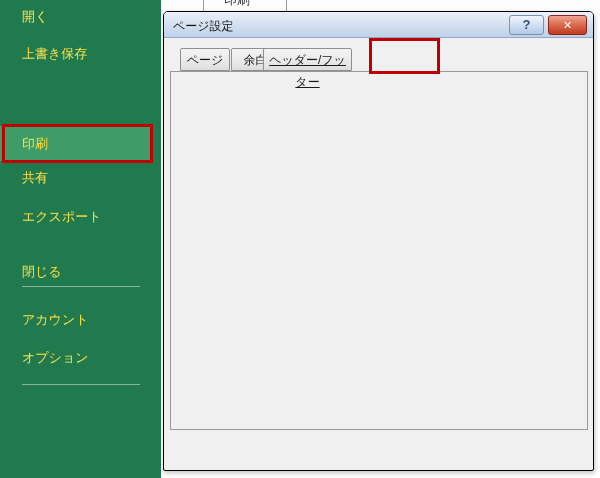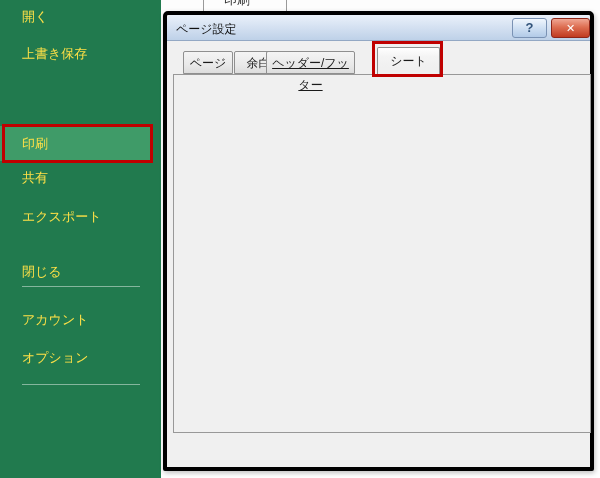--- a/index.html
+++ b/index.html
@@ -14,21 +14,21 @@
   .sb-sep { position:absolute; left:22px; width:118px; height:1px; background:rgba(255,255,255,0.45); }
   .ann-box { position:absolute; border:3px solid #c00000; background:transparent; pointer-events:none; }
 
   
   #bg-top { position:absolute; left:161px; top:0; width:439px; height:11px; background:#fdfdfd; overflow:hidden; }
   #bg-top .vline { position:absolute; top:0; width:1px; height:11px; background:#9a9a9a; }
   #bg-top .clipped { position:absolute; left:63px; top:-9px; font-size:13px; color:#333; }
 
   
   #dialog { position:absolute; left:163px; top:11px; width:431px; height:460px; background:#f0f0f0;
-            border:4px solid #000000; border-radius:5px 5px 2px 2px; box-shadow:1px 2px 5px rgba(0,0,0,0.25); }
+            border:1px solid #000000; border-radius:5px 5px 2px 2px; box-shadow:1px 2px 5px rgba(0,0,0,0.25); }
   #titlebar { position:absolute; left:0; top:0; right:0; height:26px; border-radius:4px 4px 0 0;
               background:linear-gradient(180deg,#eaf1fa 0%,#d6e2f2 45%,#bed1e8 100%);
               border-bottom:1px solid #93a8c4; }
   #title { position:absolute; left:9px; top:6px; font-size:12px; color:#111; }
   .cap-btn { position:absolute; top:3px; height:20px; border-radius:3px; text-align:center; line-height:18px; font-weight:bold; cursor:default; }
   #btn-help { left:345px; width:35px; background:linear-gradient(180deg,#f0f6fd,#cfe0f3 50%,#b2cae7); border:1px solid #7a92b4; color:#31537a; font-size:13px; }
   #btn-close { left:384px; width:39px; background:linear-gradient(180deg,#f0a693,#dd6e52 45%,#c03a20); border:1px solid #8e2518; color:#fff; font-size:11px; line-height:19px; }
 
   
   #pane { position:absolute; left:6px; top:59px; width:418px; height:359px; background:#f0f0f0; border:1px solid #989898; z-index:1; }
@@ -98,21 +98,20 @@
   <div id="dialog">
     <div id="titlebar">
       <span id="title">ページ設定</span>
       <div class="cap-btn" id="btn-help"><span>?</span></div>
       <div class="cap-btn" id="btn-close"><span>✕</span></div>
     </div>
 
     <div class="tab" style="left:16px; width:50px;">ページ</div>
     <div class="tab" style="left:67px; width:49px;">余白</div>
     <div class="tab" style="left:99px; width:89px;text-decoration:underline;">ヘッダー/フッター</div>
-    <div class="tab active" style="left:210px; width:63px;">シート</div>
     <div class="ann-box" style="left:205px; top:26px; width:71px; height:36px; z-index:4;"></div>
 
     <div id="pane"></div>
 
     <span class="lbl" style="left:14px; top:75px;">印刷範囲(<u>A</u>):</span>
     <input class="tb" style="left: 99px; top: 70px; width: 294px;" value="">
     <button class="picker" style="left:394px; top:70px;">
       <svg width="16" height="16" viewBox="0 0 16 16">
         <rect x="1" y="1" width="13" height="13" fill="#fff" stroke="#4a72b2"></rect>
         <rect x="1" y="1" width="13" height="3" fill="#b8cce4" stroke="#4a72b2"></rect>

